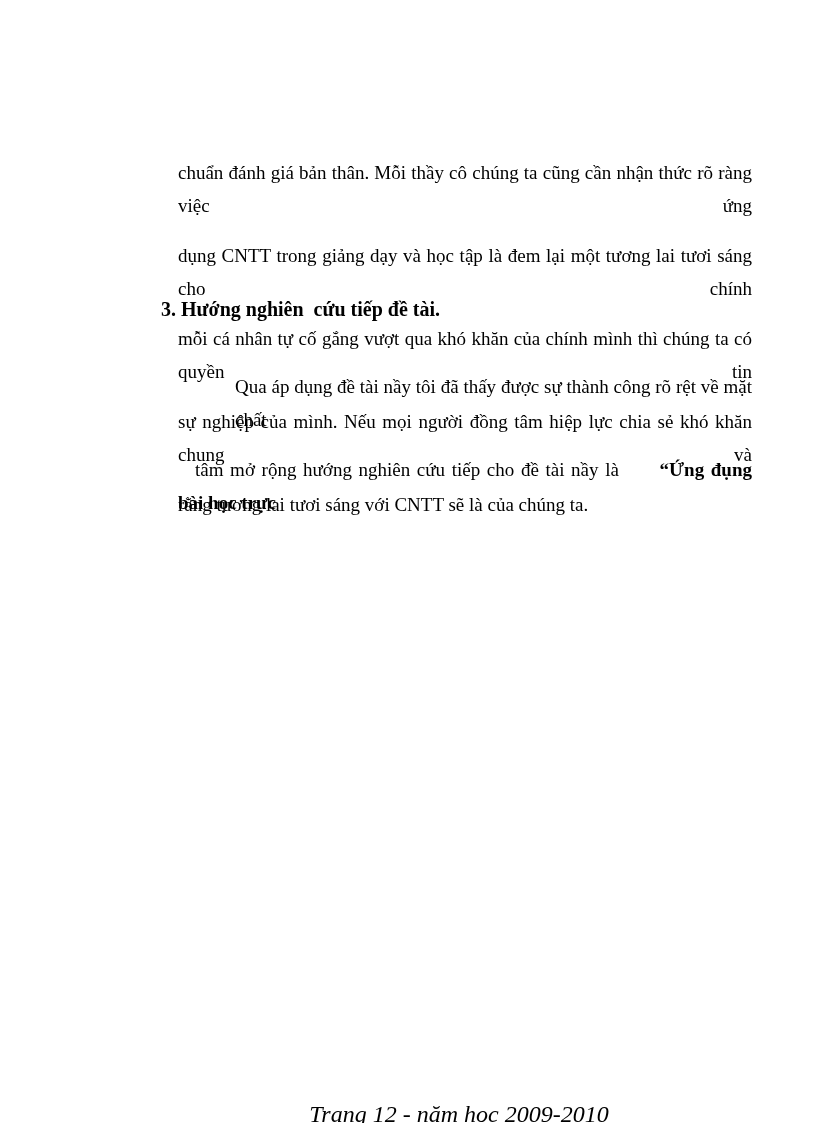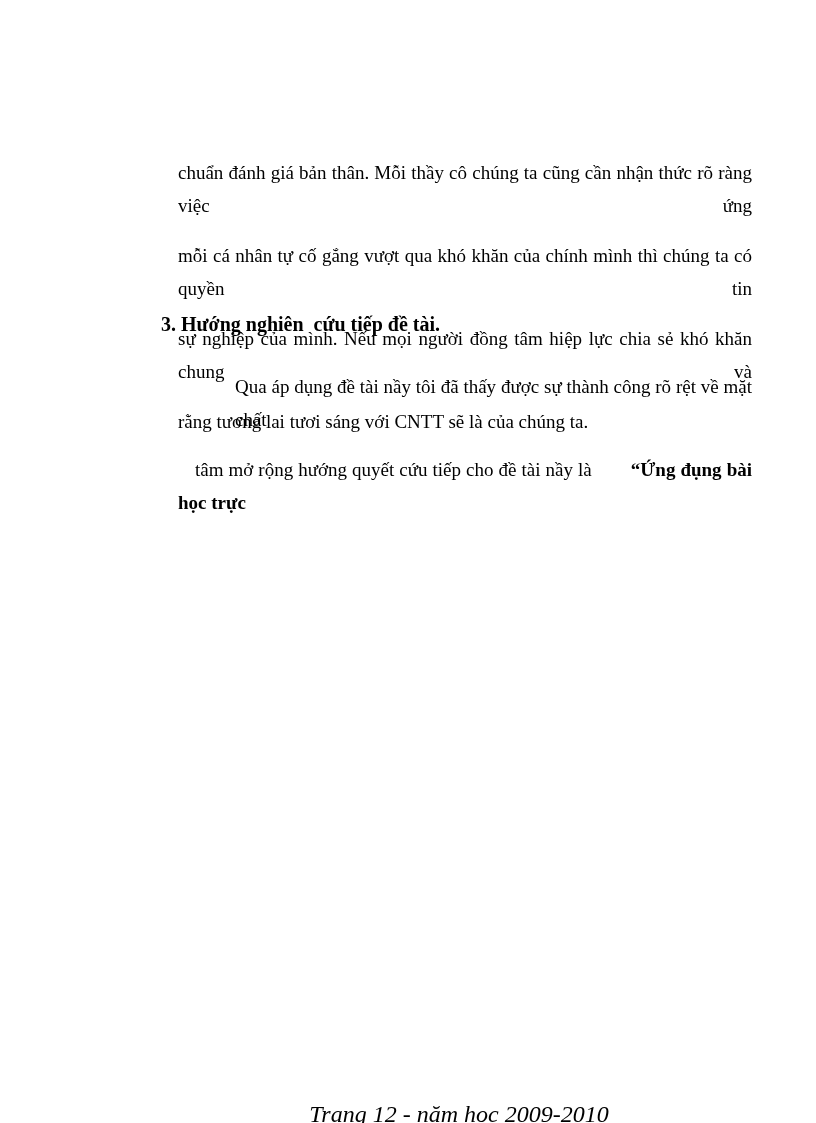--- a/index.html
+++ b/index.html
@@ -39,21 +39,21 @@
   
   #paragraph-2 .line:first-child {
     padding-left: 57px;
   }
   .bold-italic {
     font-weight: bold;
   }
   #section-heading {
     position: absolute;
     left: 110px;
-    top: 255px;
+    top: 240px;
     width: 640px;
     font-size: 20px;
     line-height: 36px;
     font-weight: bold;
     white-space: pre-wrap;
   }
   #page-footer {
     position: absolute;
     top: 1047px;
     left: 0;
@@ -74,27 +74,28 @@
       var(--dot-color) 0px, var(--dot-color) 2px,
       transparent 2px, transparent 8px
     );
   }
 </style>
 </head>
 <body>
 
 <div id="paragraph-1" class="textblock para">
     <div class="line">chuẩn đánh giá bản thân. Mỗi thầy cô chúng ta cũng cần nhận thức rõ ràng việc ứng</div>
+    <div class="line">dụng CNTT trong giảng dạy và học tập là đem lại một tương lai tươi sáng cho chính</div>
     <div class="line">mỗi cá nhân tự cố gắng vượt qua khó khăn của chính mình thì chúng ta có quyền tin</div>
     <div class="line">sự nghiệp của mình. Nếu mọi người đồng tâm hiệp lực chia sẻ khó khăn chung và</div>
     <div class="line">rằng tương lai tươi sáng với CNTT sẽ là của chúng ta.</div>
   </div>
 
 <h3 id="section-heading">3. Hướng nghiên  cứu tiếp đề tài.</h3>
 
 <div id="paragraph-2" class="textblock para">
     <div class="line">Qua áp dụng đề tài nầy tôi đã thấy được sự thành công rõ rệt về mặt chất</div>
-    <div class="line"><span>tâm mở rộng hướng quyết cứu tiếp cho đề tài nầy là </span><span class="bold-italic">“Ứng đụng bài học trực</span></div>
+    <div class="line"><span>tâm mở rộng hướng nghiên cứu tiếp cho đề tài nầy là </span><span class="bold-italic">“Ứng đụng bài học trực</span></div>
   </div>
 
 <div id="page-footer">Trang 12 - năm học 2009-2010</div>
 
 <div id="footer-dotted-line"></div>
 
 </body></html>

